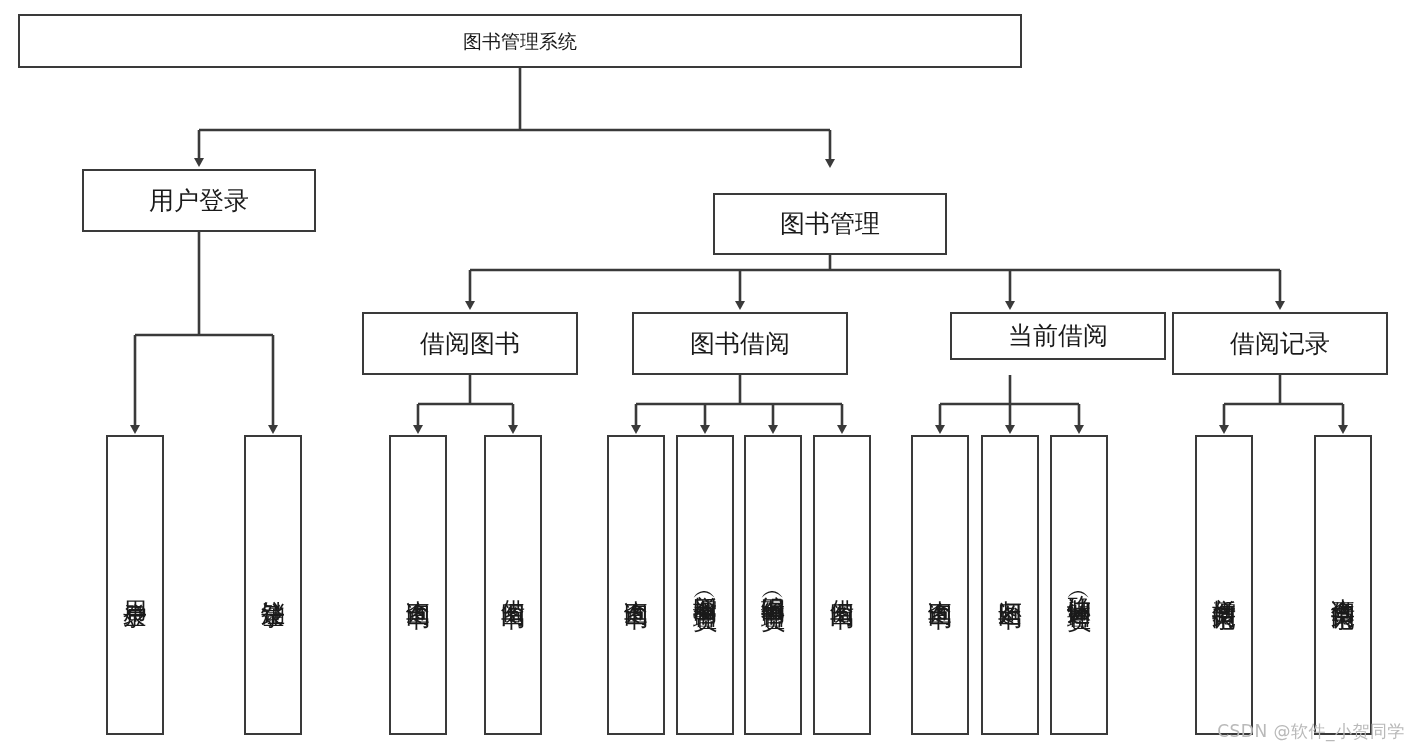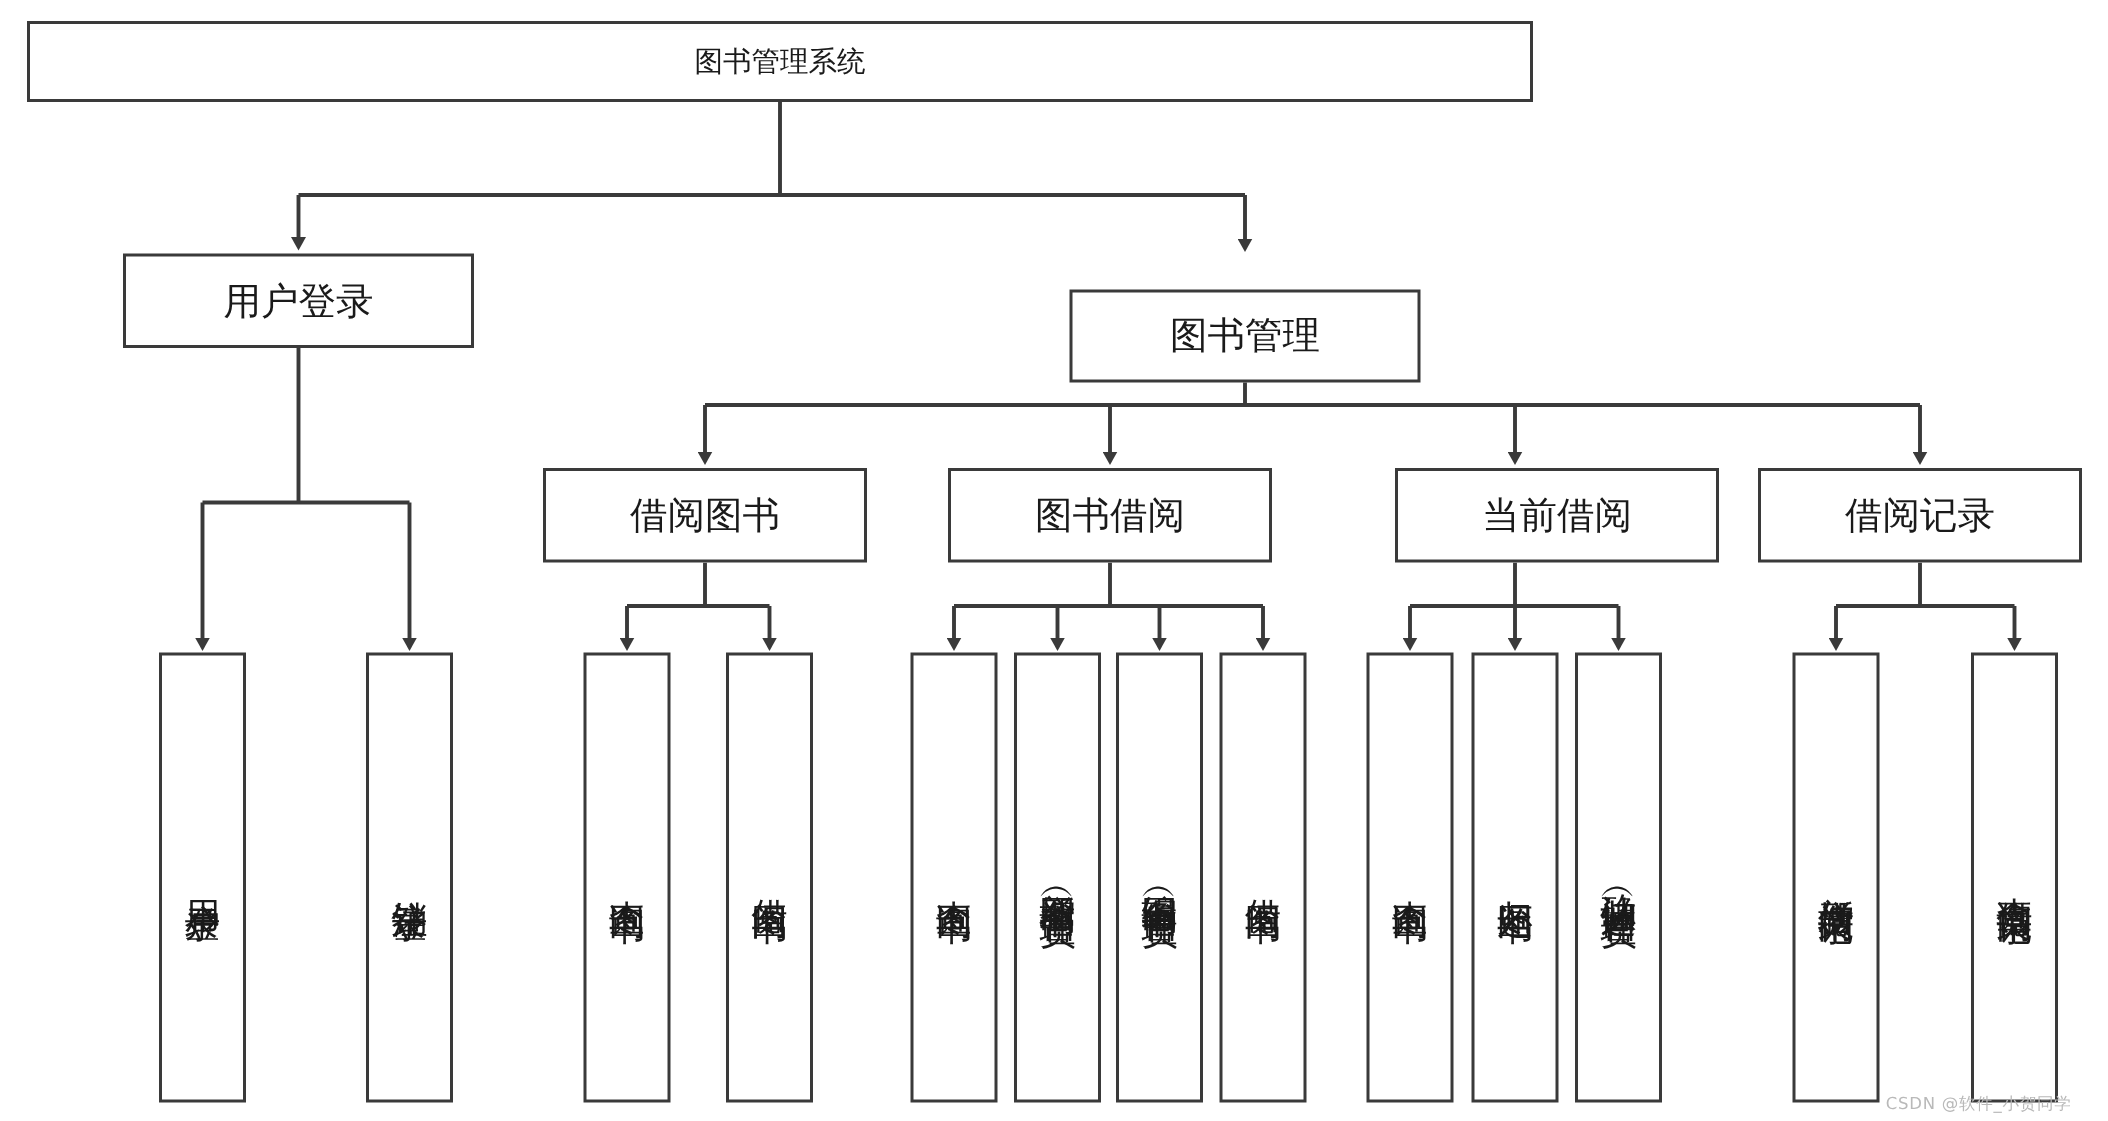--- a/index.html
+++ b/index.html
@@ -55,23 +55,23 @@
   .node.vertical .node-label {
     writing-mode: vertical-rl;
     text-orientation: upright;
     font-size: 24px;
     letter-spacing: 2px;
     line-height: 1;
     max-height: 278px;
   }
   #watermark {
     position: absolute;
-    right: 24px;
+    right: 0;
     bottom: 4px;
-    font-size: 11px;
+    font-size: 17px;
     color: #b9b9b9;
     letter-spacing: 0.5px;
     z-index: 5;
     white-space: nowrap;
     font-family: "DejaVu Sans", "Liberation Sans", sans-serif;
   }
 </style>
 </head>
 <body>
 
@@ -137,21 +137,21 @@
   <div class="node horizontal" style="left:713px; top:170px; width:234px; height:62px;margin-top:23px;">
     <span class="node-label">图书管理</span>
   </div>
 
   <div class="node horizontal" style="left:362px; top:312px; width:216px; height:63px;">
     <span class="node-label">借阅图书</span>
   </div>
   <div class="node horizontal" style="left:632px; top:312px; width:216px; height:63px;align-items:center;">
     <span class="node-label">图书借阅</span>
   </div>
-  <div class="node horizontal" style="left:930px; top:312px; width:216px; height:63px;">
+  <div class="node horizontal" style="left:950px; top:312px; width:216px; height:48px;">
     <span class="node-label">当前借阅</span>
   </div>
   <div class="node horizontal" style="left:1172px; top:312px; width:216px; height:63px;">
     <span class="node-label">借阅记录</span>
   </div>
 
   <div class="node vertical" style="left:106px; top:435px; width:58px; height:300px;">
     <span class="node-label">用户登录</span>
   </div>
   <div class="node vertical" style="left:244px; top:435px; width:58px; height:300px;">

